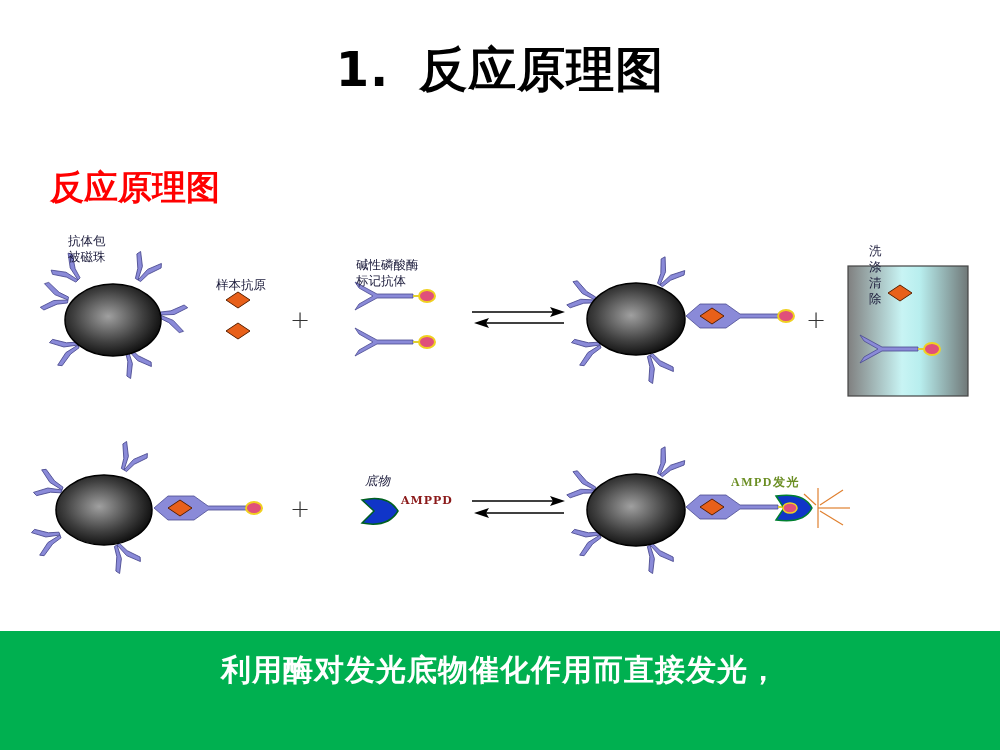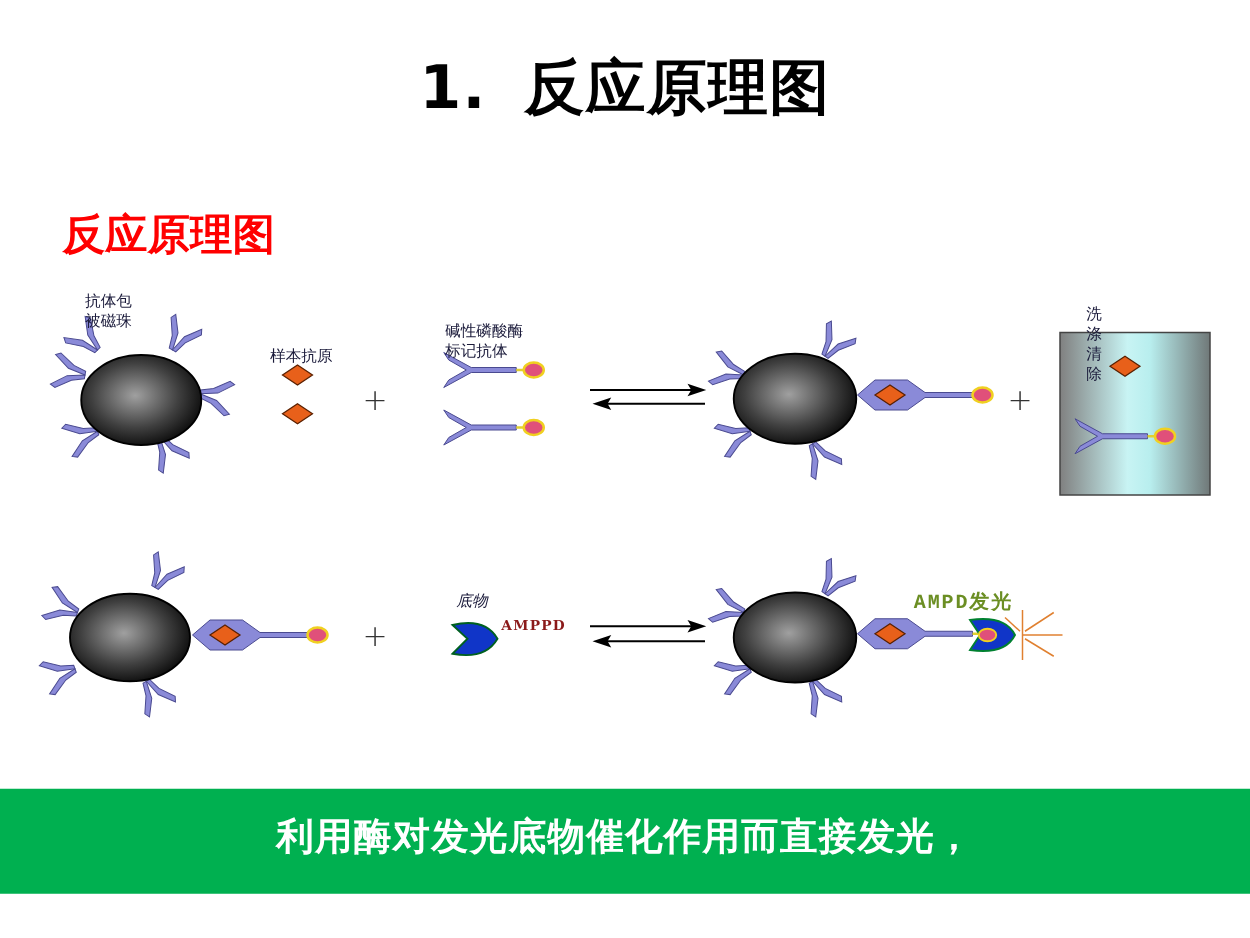--- a/index.html
+++ b/index.html
@@ -15,29 +15,29 @@
   .subtitle {
     position: absolute; left: 50px; top: 165px;
     font-size: 34px; font-weight: bold; color: #ff0000;
   }
 
   .label {
     position: absolute; font-size: 12.5px; color: #1a1a3a; line-height: 16px;
     font-family: "DejaVu Sans", sans-serif;
   }
   .label-ampppd { font-family: "DejaVu Serif", serif; font-weight: bold; font-size: 11px; color: #8b1a1a; letter-spacing: 1px; }
-  .label-glow { font-family: Liberation Mono, monospace; font-weight: bold; font-size: 16px; color: #6b8e23; letter-spacing: 1.5px; text-align: center; }
+  .label-glow { font-family: Liberation Serif, serif; font-weight: bold; font-size: 12px; color: #6b8e23; letter-spacing: 1.5px; text-align: center; }
 
   .diagram { position: absolute; left: 0; top: 0; width: 876px; height: 620px; }
   .diagram svg { position: absolute; left: 0; top: 0; }
 
   .plus { position: absolute; font-size: 24px; color: #333; font-weight: 300; line-height: 24px; }
 
   .footer {
-    position: absolute; left: 0; top: 631px; width: 1000px; height: 84px;
+    position: absolute; left: 0; top: 631px; width: 1000px; height: 119px;
     background: #00b050; color: #fff; text-align: center;
   }
   .footer .line {
     font-size: 30px; font-weight: bold; line-height: 46px; letter-spacing: 1px;
   }
   .footer .line1 { margin-top: 16px; }
 </style>
 </head>
 <body>
 

